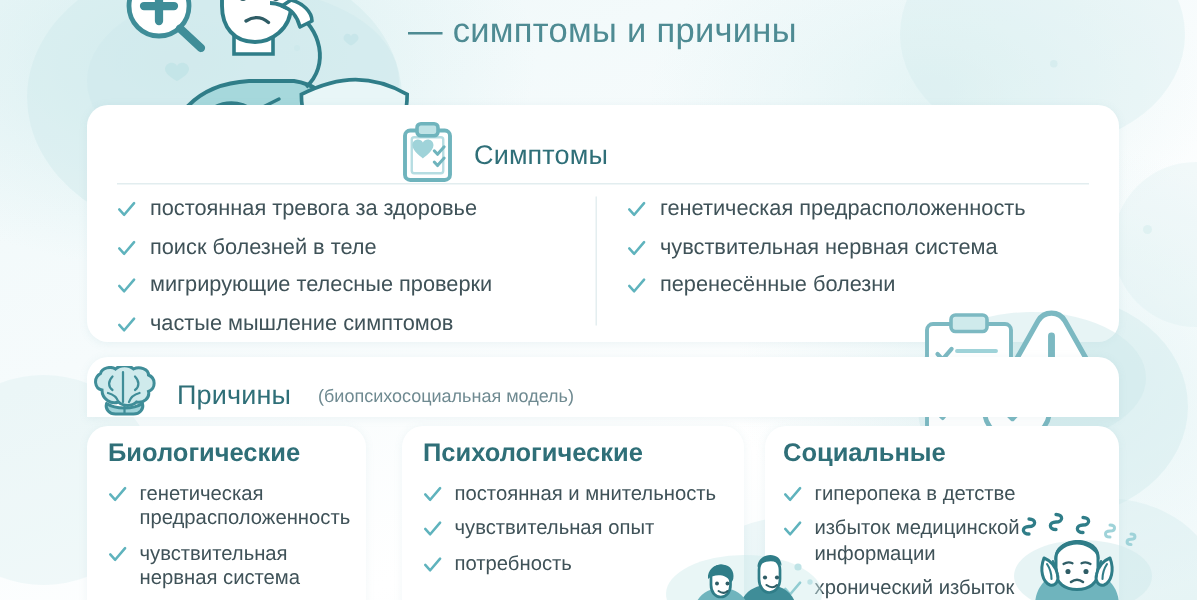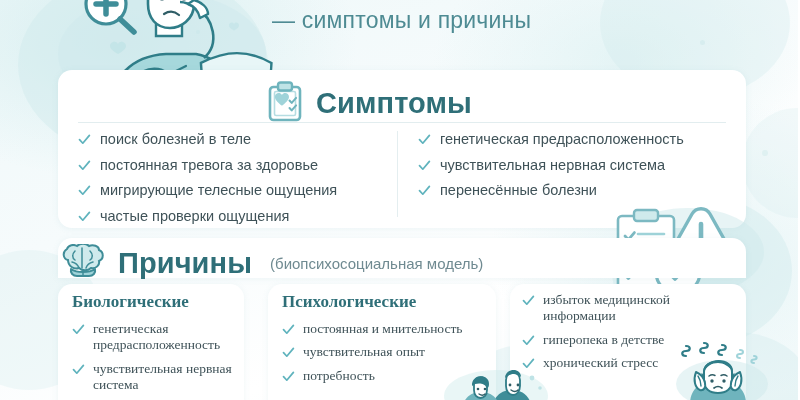--- a/index.html
+++ b/index.html
@@ -76,28 +76,28 @@
   .section-head {
     position: absolute;
     display: flex;
     align-items: center;
     gap: 12px;
   }
   #head-symptoms { left: 266px; top: 80px; }
   #head-causes   { left: 60px;  top: 244px; }
 
   .section-title {
-    font-size: 29px;
-    font-weight: 700;
+    font-size: 18px;
+    font-weight: 400;
     color: #2f6f78;
     letter-spacing: .1px;
     white-space: nowrap;
   }
   .section-sub {
-    font-size: 15px;
+    font-size: 12px;
     color: #6f8a91;
     font-weight: 400;
     white-space: nowrap;
     margin-left: 6px;
   }
 
   
   #sym-rule {
     position: absolute;
     left: 78px; top: 122px;
@@ -120,21 +120,21 @@
     align-items: flex-start;
     gap: 9px;
     margin-bottom: 9px;
     font-size: 14.5px;
     color: #3f5258;
     line-height: 1.15;
     white-space: nowrap;
   }
 
   
-  .cause-col { position: absolute; font-family: Liberation Serif, serif; }
+  .cause-col { position: absolute; }
   #col-bio { left: 72px;  top: 292px; width: 172px; }
   #col-psy { left: 282px; top: 292px; width: 218px; }
   #col-soc { left: 522px; top: 292px; width: 224px; }
 
   .cause-title {
     font-size: 17px;
     font-weight: 700;
     color: #2f6f78;
     margin-bottom: 9px;
     white-space: nowrap;
@@ -256,45 +256,45 @@
   <div id="sym-rule"></div>
   <div id="sym-divider"></div>
 
   <div class="sym-col" id="sym-col-left">
     <div class="sym-item">
       <span class="check">
           <svg viewBox="0 0 13 13">
             <path d="M1.5 6.6 L4.8 10.2 L11.4 2.4" fill="none" stroke="#5fb3bd" stroke-width="1.7" stroke-linecap="round" stroke-linejoin="round"></path>
           </svg>
         </span>
+      <span class="txt">постоянная тревога за здоровье</span>
+    </div>
+    <div class="sym-item">
+      <span class="check">
+          <svg viewBox="0 0 13 13">
+            <path d="M1.5 6.6 L4.8 10.2 L11.4 2.4" fill="none" stroke="#5fb3bd" stroke-width="1.7" stroke-linecap="round" stroke-linejoin="round"></path>
+          </svg>
+        </span>
       <span class="txt">поиск болезней в теле</span>
     </div>
     <div class="sym-item">
       <span class="check">
           <svg viewBox="0 0 13 13">
             <path d="M1.5 6.6 L4.8 10.2 L11.4 2.4" fill="none" stroke="#5fb3bd" stroke-width="1.7" stroke-linecap="round" stroke-linejoin="round"></path>
           </svg>
         </span>
-      <span class="txt">постоянная тревога за здоровье</span>
-    </div>
-    <div class="sym-item">
-      <span class="check">
-          <svg viewBox="0 0 13 13">
-            <path d="M1.5 6.6 L4.8 10.2 L11.4 2.4" fill="none" stroke="#5fb3bd" stroke-width="1.7" stroke-linecap="round" stroke-linejoin="round"></path>
-          </svg>
-        </span>
-      <span class="txt">мигрирующие телесные ощущения</span>
-    </div>
-    <div class="sym-item">
-      <span class="check">
-          <svg viewBox="0 0 13 13">
-            <path d="M1.5 6.6 L4.8 10.2 L11.4 2.4" fill="none" stroke="#5fb3bd" stroke-width="1.7" stroke-linecap="round" stroke-linejoin="round"></path>
-          </svg>
-        </span>
-      <span class="txt">частые проверки ощущения</span>
+      <span class="txt">мигрирующие телесные проверки</span>
+    </div>
+    <div class="sym-item">
+      <span class="check">
+          <svg viewBox="0 0 13 13">
+            <path d="M1.5 6.6 L4.8 10.2 L11.4 2.4" fill="none" stroke="#5fb3bd" stroke-width="1.7" stroke-linecap="round" stroke-linejoin="round"></path>
+          </svg>
+        </span>
+      <span class="txt">частые мышление симптомов</span>
     </div>
   </div>
 
   <div class="sym-col" id="sym-col-right">
     <div class="sym-item">
       <span class="check">
           <svg viewBox="0 0 13 13">
             <path d="M1.5 6.6 L4.8 10.2 L11.4 2.4" fill="none" stroke="#5fb3bd" stroke-width="1.7" stroke-linecap="round" stroke-linejoin="round"></path>
           </svg>
         </span>
@@ -406,43 +406,44 @@
       <span class="check">
           <svg viewBox="0 0 13 13">
             <path d="M1.5 6.6 L4.8 10.2 L11.4 2.4" fill="none" stroke="#5fb3bd" stroke-width="1.7" stroke-linecap="round" stroke-linejoin="round"></path>
           </svg>
         </span>
       <span class="txt" style="white-space:nowrap;max-width:none;">потребность</span>
     </div>
   </div>
 
   <div class="cause-col" id="col-soc">
+    <div class="cause-title">Социальные</div>
+    <div class="cause-item">
+      <span class="check">
+          <svg viewBox="0 0 13 13">
+            <path d="M1.5 6.6 L4.8 10.2 L11.4 2.4" fill="none" stroke="#5fb3bd" stroke-width="1.7" stroke-linecap="round" stroke-linejoin="round"></path>
+          </svg>
+        </span>
+      <span class="txt" style="white-space:nowrap;max-width:none;">гиперопека в детстве</span>
+    </div>
     <div class="cause-item">
       <span class="check">
           <svg viewBox="0 0 13 13">
             <path d="M1.5 6.6 L4.8 10.2 L11.4 2.4" fill="none" stroke="#5fb3bd" stroke-width="1.7" stroke-linecap="round" stroke-linejoin="round"></path>
           </svg>
         </span>
       <span class="txt" style="max-width:160px;">избыток медицинской информации</span>
     </div>
     <div class="cause-item">
       <span class="check">
           <svg viewBox="0 0 13 13">
             <path d="M1.5 6.6 L4.8 10.2 L11.4 2.4" fill="none" stroke="#5fb3bd" stroke-width="1.7" stroke-linecap="round" stroke-linejoin="round"></path>
           </svg>
         </span>
-      <span class="txt" style="white-space:nowrap;max-width:none;">гиперопека в детстве</span>
-    </div>
-    <div class="cause-item">
-      <span class="check">
-          <svg viewBox="0 0 13 13">
-            <path d="M1.5 6.6 L4.8 10.2 L11.4 2.4" fill="none" stroke="#5fb3bd" stroke-width="1.7" stroke-linecap="round" stroke-linejoin="round"></path>
-          </svg>
-        </span>
-      <span class="txt" style="white-space:nowrap;max-width:none;">хронический стресс</span>
+      <span class="txt" style="white-space:nowrap;max-width:none;">хронический избыток</span>
     </div>
   </div>
 
   <div class="illus" id="illus-couple">
     <svg viewBox="0 0 116 56" width="116" height="56">
       <ellipse cx="64" cy="40" rx="52" ry="26" fill="#cfeaec" opacity=".45"></ellipse>
 
       <path d="M60 56 c0 -14 8 -22 20 -22 c12 0 20 8 20 22 z" fill="#3f8d98"></path>
       <path d="M74 24 c0 -10 14 -10 14 0 l0 6 c0 6 -4 9 -7 9 c-4 0 -7 -4 -7 -9 z" fill="#ffffff" stroke="#2f7d88" stroke-width="1.8"></path>
       <path d="M73 22 c0 -10 16 -11 16 -1 c-4 -4 -11 -4 -16 1 z" fill="#2f7d88"></path>

